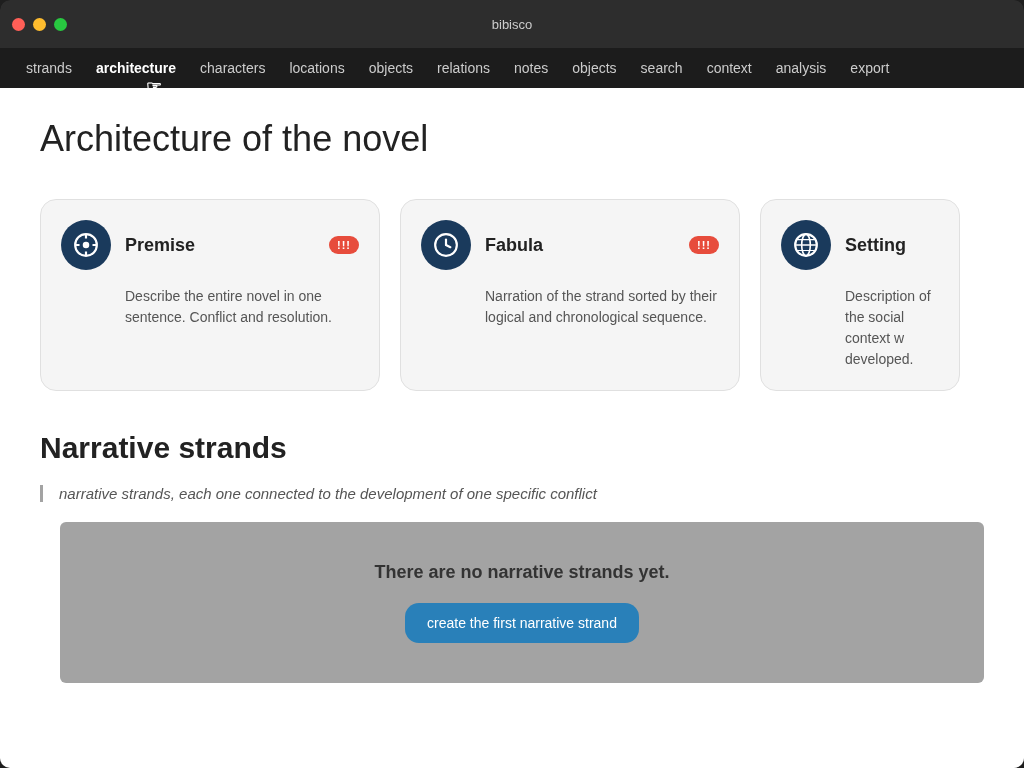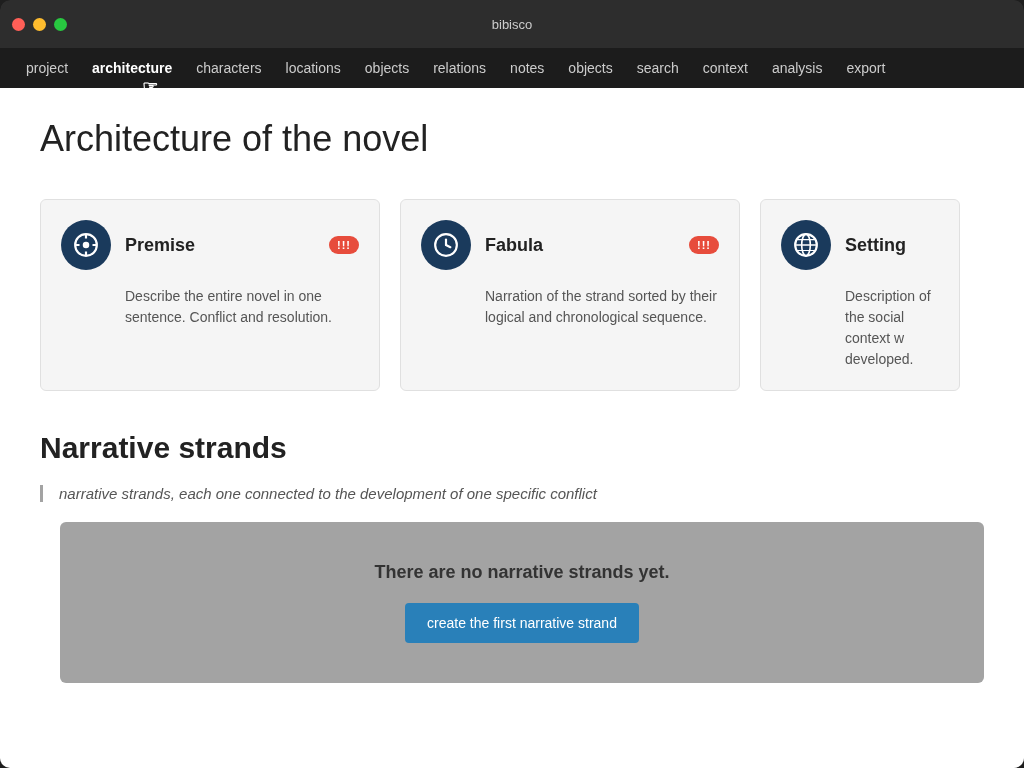--- a/index.html
+++ b/index.html
@@ -84,21 +84,21 @@
     
     .cards-row {
       display: flex;
       gap: 20px;
       margin-bottom: 40px;
       overflow: hidden;
     }
 
     .card {
       background: #f5f5f5;
-      border-radius: 6px;
+      border-radius: 16px;
       padding: 20px;
       display: flex;
       flex-direction: column;
       min-width: 340px;
       flex: 0 0 340px;
       position: relative;
       border: 1px solid #e0e0e0;
     }
 
     .card-header {
@@ -188,41 +188,41 @@
       font-size: 18px;
       font-weight: 700;
       color: #333;
     }
 
     .create-btn {
       background: #2980b9;
       color: white;
       border: none;
       padding: 12px 22px;
-      border-radius: 4px;
+      border-radius: 14px;
       font-size: 14px;
       cursor: pointer;
       font-weight: 500;
     }
   </style>
 </head>
 <body>
 
 <div class="titlebar">
   <div class="traffic-lights">
     <div class="traffic-light tl-close"></div>
     <div class="traffic-light tl-min"></div>
     <div class="traffic-light tl-max"></div>
   </div>
   <span class="titlebar-title">bibisco</span>
 </div>
 
 <nav class="menubar">
 
-<span class="menubar-item">project</span>
+<span class="menubar-item">strands</span>
     <span class="menubar-item active" style="position: relative;">architecture<span style="position:absolute;margin-top:16px;margin-left:-30px;font-size:18px;color:white;pointer-events:none;">☞</span></span>
     <span class="menubar-item">characters</span>
     <span class="menubar-item">locations</span>
     <span class="menubar-item">objects</span>
     <span class="menubar-item">relations</span>
     <span class="menubar-item">notes</span>
     <span class="menubar-item">objects</span>
     <span class="menubar-item">search</span>
     <span class="menubar-item">context</span>
     <span class="menubar-item">analysis</span>

